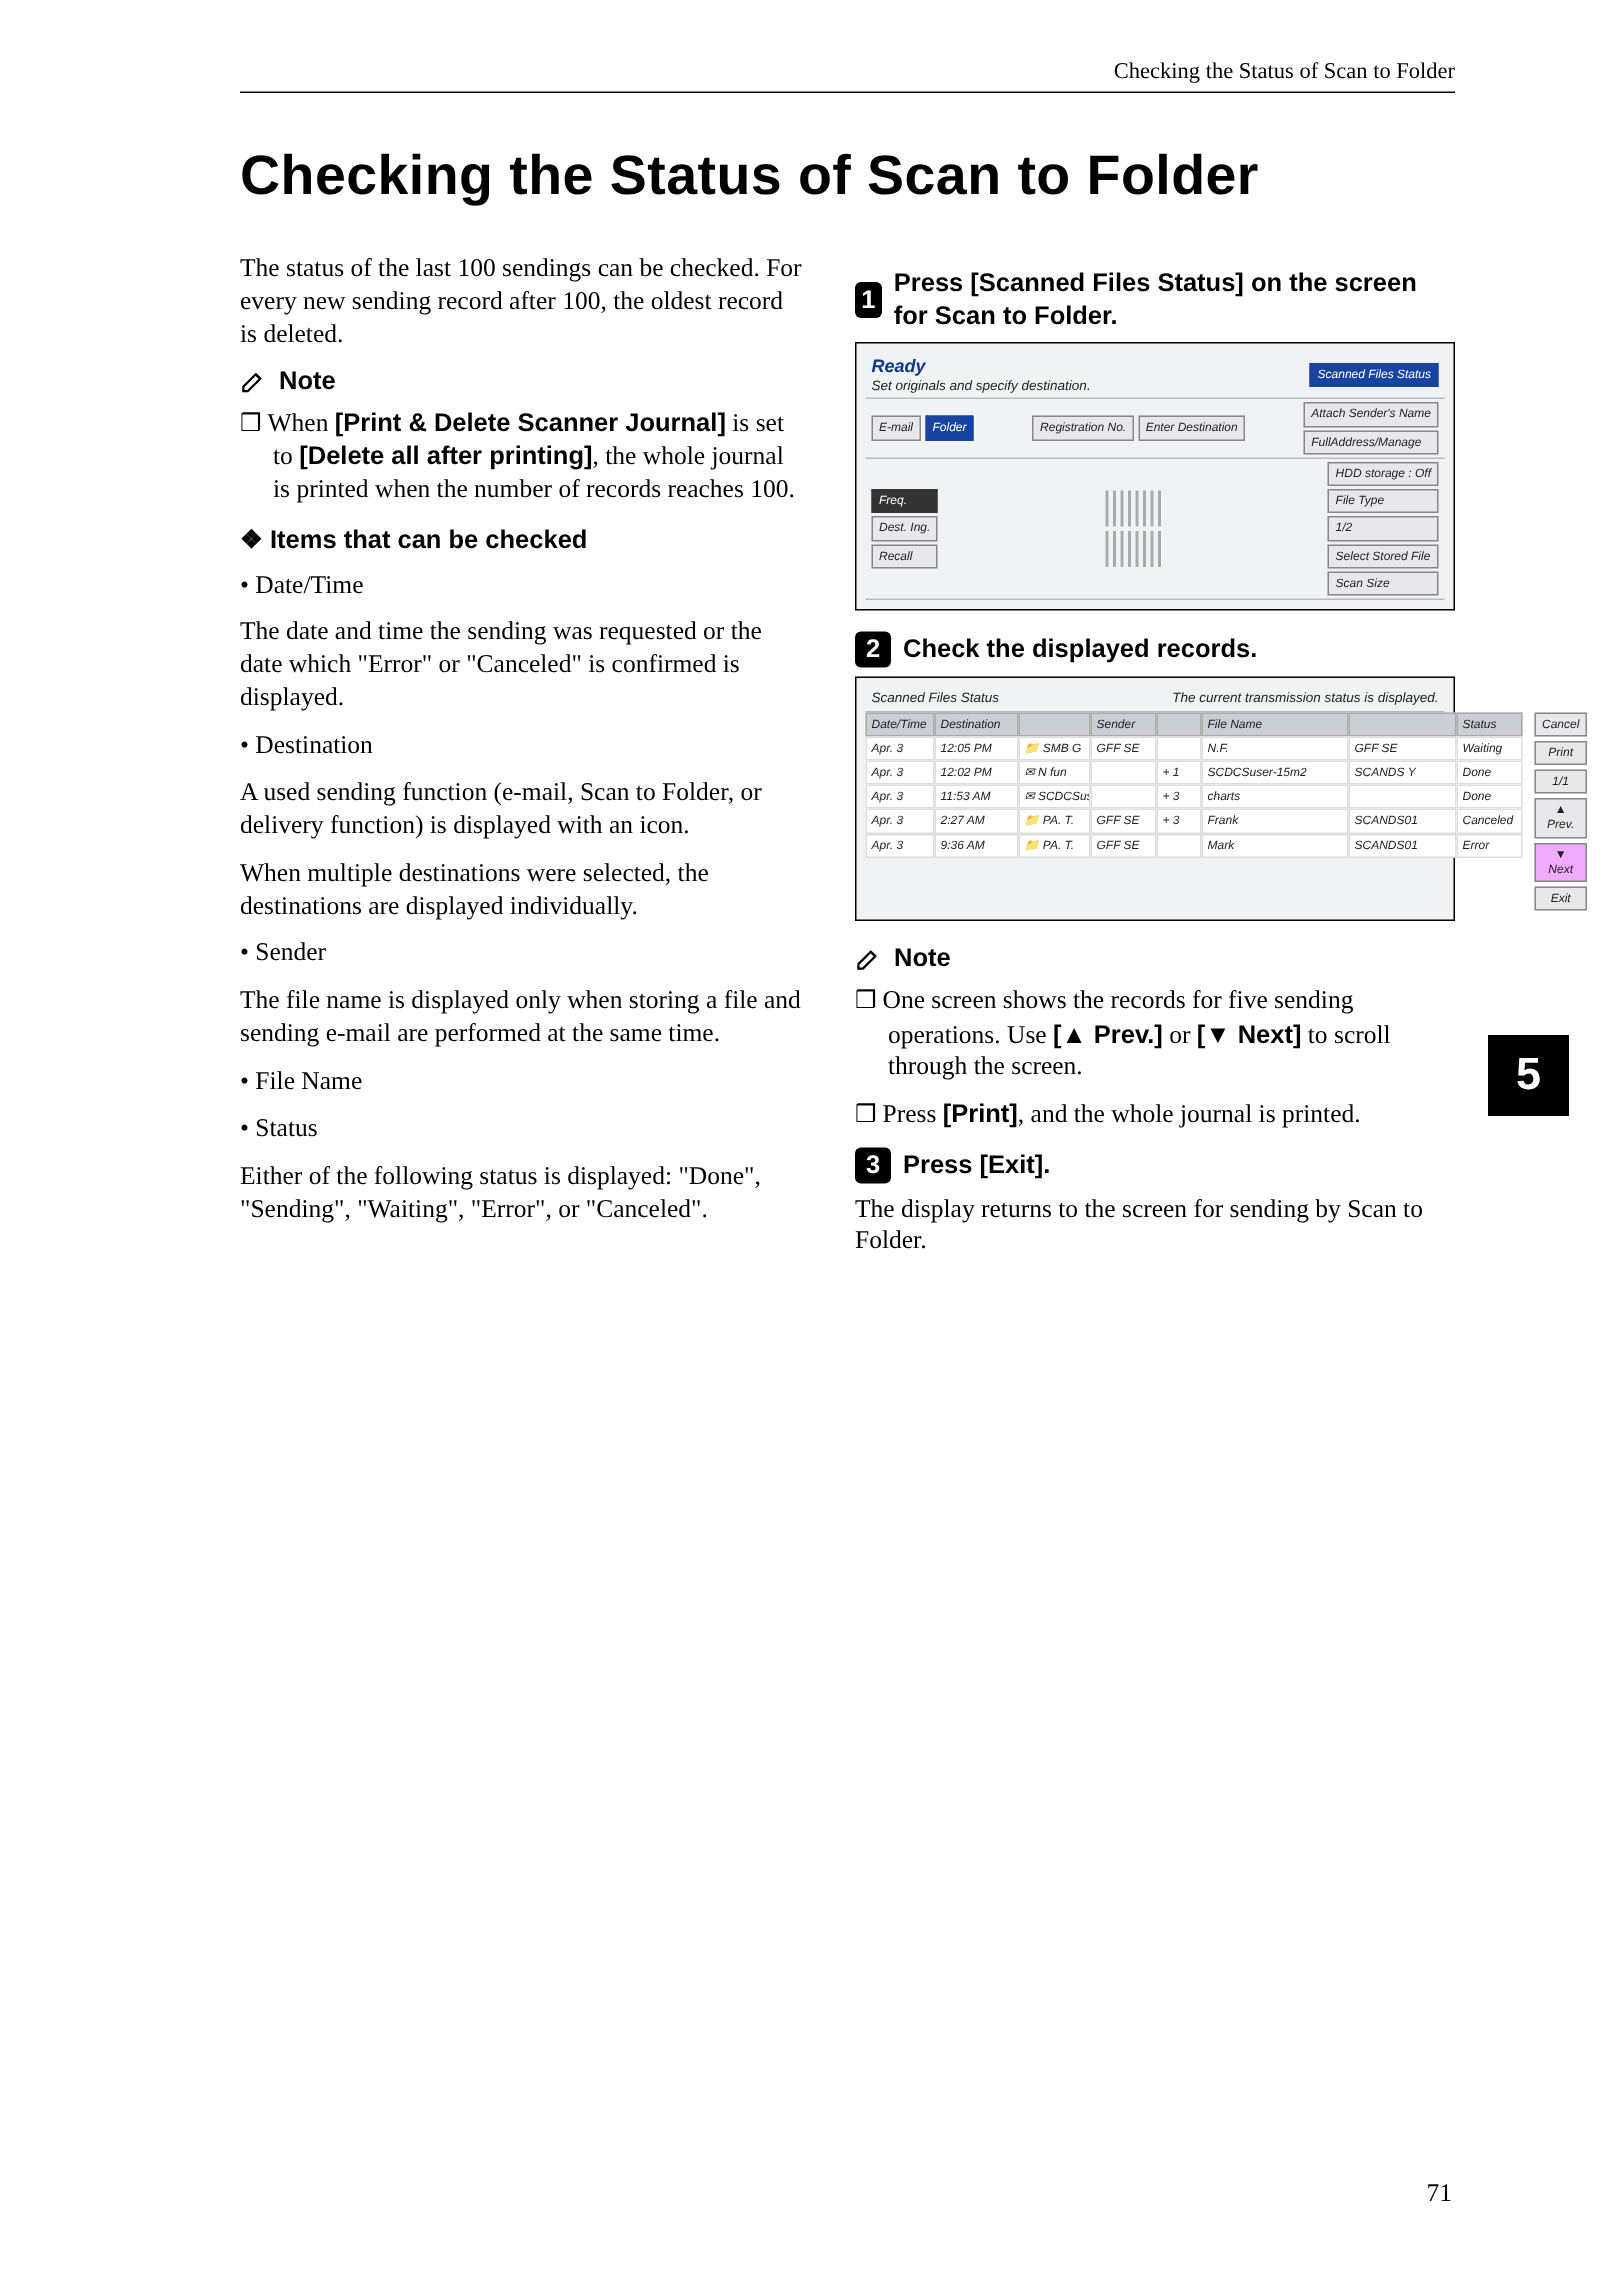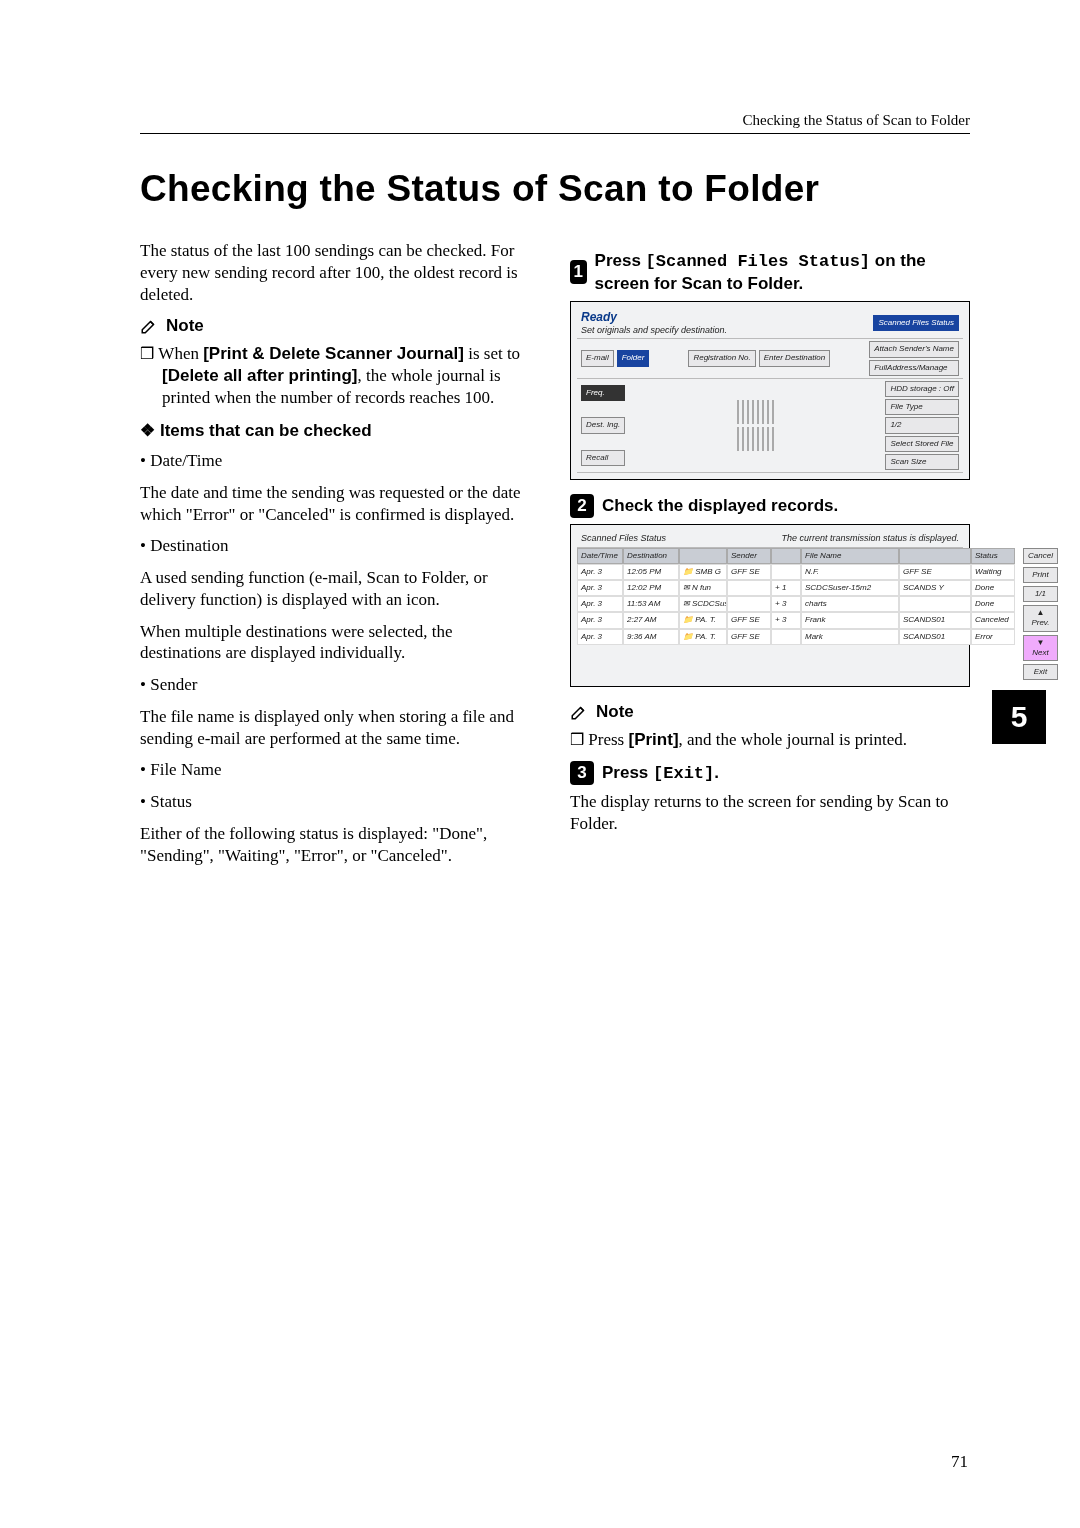--- a/index.html
+++ b/index.html
@@ -8,22 +8,23 @@
     margin: 0;
     padding: 0;
     width: 1080px;
     height: 1528px;
     background: #fff;
     color: #000;
     position: relative;
     box-sizing: border-box;
   }
   .page {
-    padding: 112px 110px 60px 140px;
+    padding: 40px 110px 60px 140px;
     box-sizing: border-box;
+    margin-left: 20px;
   }
   .running-head {
     text-align: right;
     font-size: 15px;
     border-bottom: 1px solid #000;
     padding-bottom: 4px;
     margin-bottom: 34px;
   }
   h1.title {
     font-family: Arial, Helvetica, sans-serif;
@@ -161,21 +162,21 @@
     font-family: Arial, Helvetica, sans-serif;
     font-weight:800; font-size:30px;
     display:flex; align-items:center; justify-content:center;
   }
   .pagenum {
     position:absolute;
     right: 112px;
     bottom: 56px;
     font-size: 17px;
   }
-  .ui { font-family: Liberation Mono, monospace; font-weight:700; }
+  .ui { font-family: Liberation Sans, sans-serif; font-weight:700; }
 </style>
 </head>
 <body>
 
 <div class="page">
   <div class="running-head">Checking the Status of Scan to Folder</div>
 
   <h1 class="title">Checking the Status of Scan to Folder</h1>
 
   <div class="cols">
@@ -238,21 +239,21 @@
           <div class="tabs">
             <span class="tab">Registration No.</span>
             <span class="tab">Enter Destination</span>
           </div>
           <div class="tabs" style="flex-direction:column; gap:2px;">
             <span class="tab">Attach Sender's Name</span>
             <span class="tab">FullAddress/Manage</span>
           </div>
         </div>
         <div class="bar">
-          <div style="display:flex; flex-direction:column; gap:16px;">
+          <div style="display:flex; flex-direction:column; gap:2px;">
             <span class="tab dark">Freq.</span>
             <span class="tab">Dest. Ing.</span>
             <span class="tab">Recall</span>
           </div>
           <div class="grid">
             <div class="cell"></div>
               <div class="cell"></div>
               <div class="cell"></div>
               <div class="cell"></div>
             <div class="cell"></div>
@@ -366,20 +367,23 @@
 
       <div class="note-label">
         <svg class="pencil" viewBox="0 0 24 24">
             <path d="M3 17l11-11 4 4L7 21H3v-4z" fill="none" stroke="#000" stroke-width="2"></path>
             <path d="M14 6l4 4" stroke="#000" stroke-width="2"></path>
           </svg>
         <span class="note-word">Note</span>
       </div>
 
       <p class="sq-bullet">
+        <span>One screen shows the records for five sending operations. Use </span><span class="bold">[▲ Prev.]</span><span> or </span><span class="bold">[▼ Next]</span><span> to scroll through the screen.</span>
+      </p>
+      <p class="sq-bullet">
         <span>Press </span><span class="bold">[Print]</span><span>, and the whole journal is printed.</span>
       </p>
 
       <div class="numstep">
         <span class="badge">3</span>
         <span class="step-text"><span>Press </span><span class="ui">[Exit]</span><span>.</span></span>
       </div>
       <p class="step-body">The display returns to the screen for sending by Scan to Folder.</p>
     </div>
   </div>

